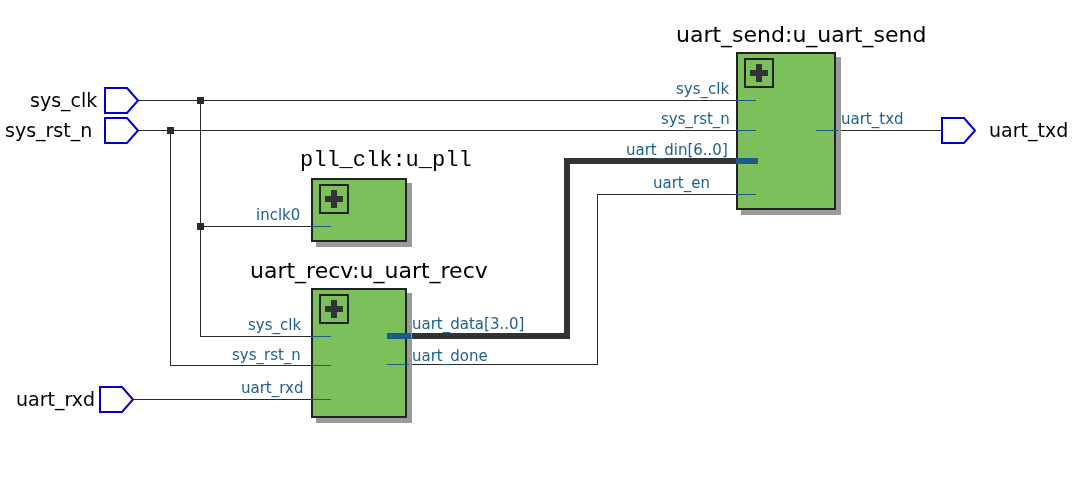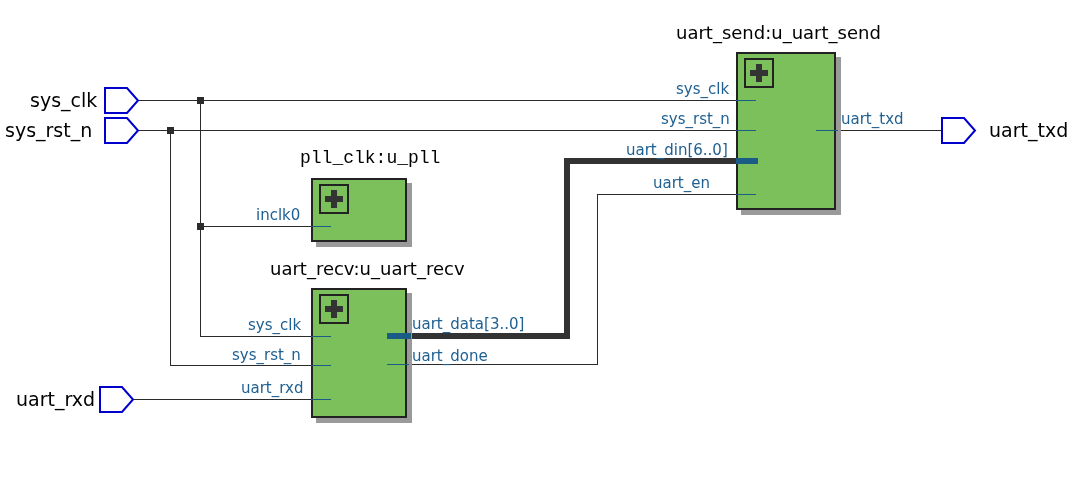--- a/index.html
+++ b/index.html
@@ -75,21 +75,21 @@
   .plusbox::after {
     top: 50%;
     left: 4px;
     right: 4px;
     height: 6px;
     margin-top: -3px;
   }
   .block-title {
     position: absolute;
     color: #000000;
-    font-size: 18px;
+    font-size: 22px;
     white-space: nowrap;
   }
   .pin-label {
     position: absolute;
     color: #1f6092;
     font-size: 15px;
     white-space: nowrap;
   }
   .port-name {
     position: absolute;
@@ -159,21 +159,21 @@
     <div class="plusbox"></div>
   </div>
   <div class="block-title" style="left:300px; top:148px;font-family:Liberation Mono, monospace;">pll_clk:u_pll</div>
 
   <div class="pinstub" style="left:311px; top:226px; width:20px;"></div>
   <div class="pin-label" style="left:256px; top:206px;">inclk0</div>
 
   <div class="block" style="left:311px; top:288px; width:96px; height:130px;">
     <div class="plusbox"></div>
   </div>
-  <div class="block-title" style="left:250px; top:258px;margin-left:20px;">uart_recv:u_uart_recv</div>
+  <div class="block-title" style="left:250px; top:258px;">uart_recv:u_uart_recv</div>
 
   <div class="pinstub" style="left:311px; top:336px; width:20px;"></div>
   <div class="pinstub" style="left:311px; top:365px; width:20px;"></div>
   <div class="pinstub" style="left:311px; top:399px; width:20px;"></div>
   <div class="pinstub bus" style="left:387px; top:333px; width:24px;"></div>
   <div class="pinstub" style="left:387px; top:364px; width:22px;"></div>
 
   <div class="pin-label" style="left:248px; top:316px;">sys_clk</div>
   <div class="pin-label" style="left:232px; top:346px;">sys_rst_n</div>
   <div class="pin-label" style="left:241px; top:379px;">uart_rxd</div>

